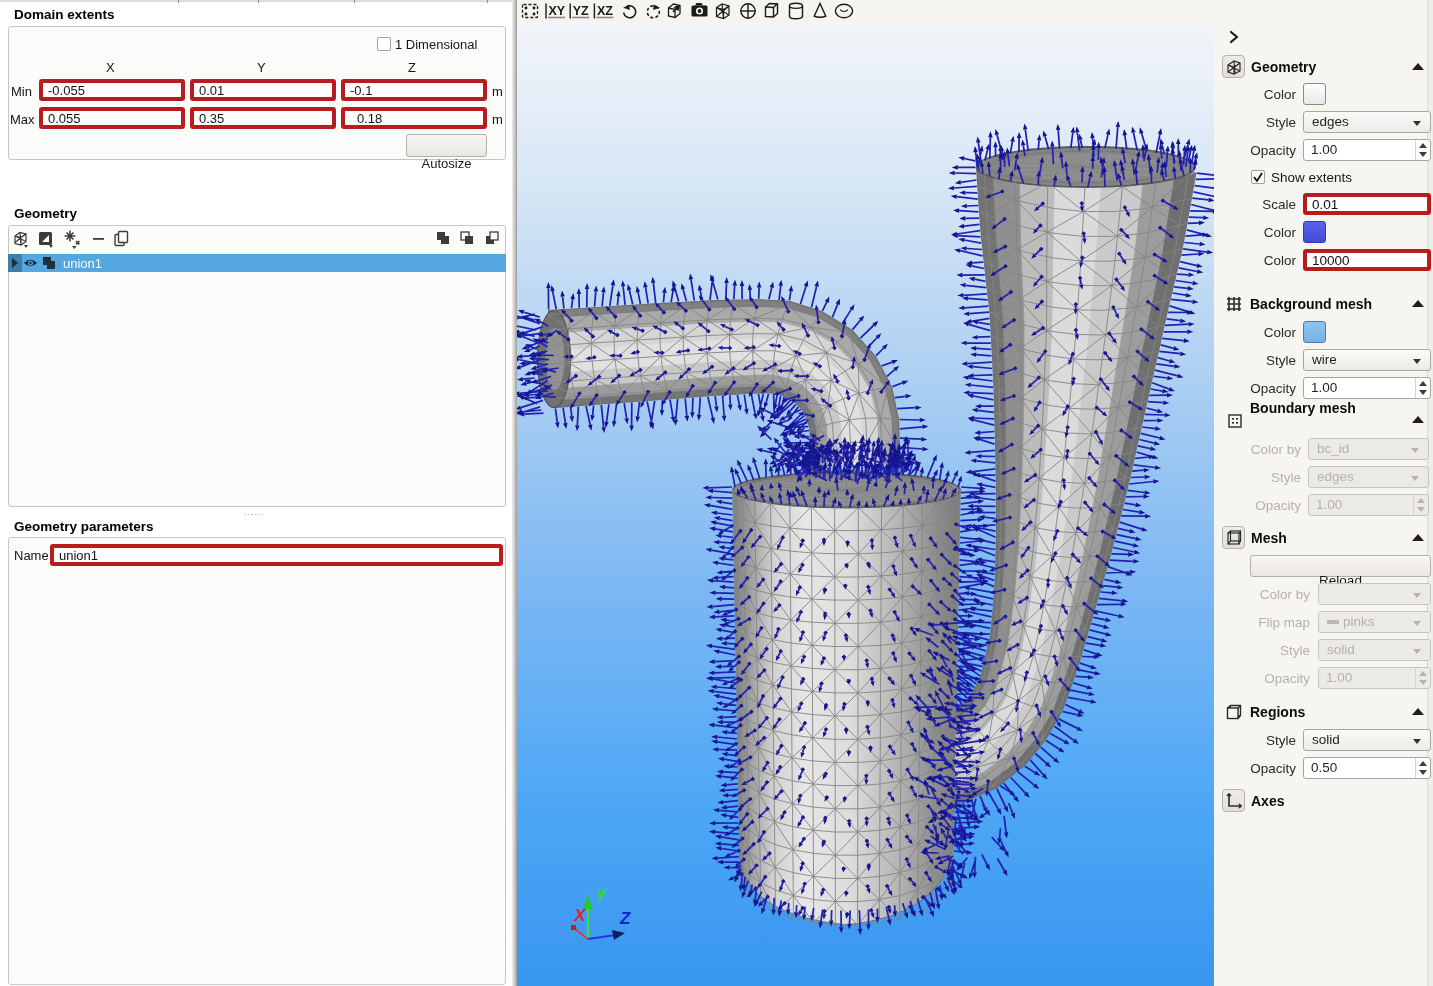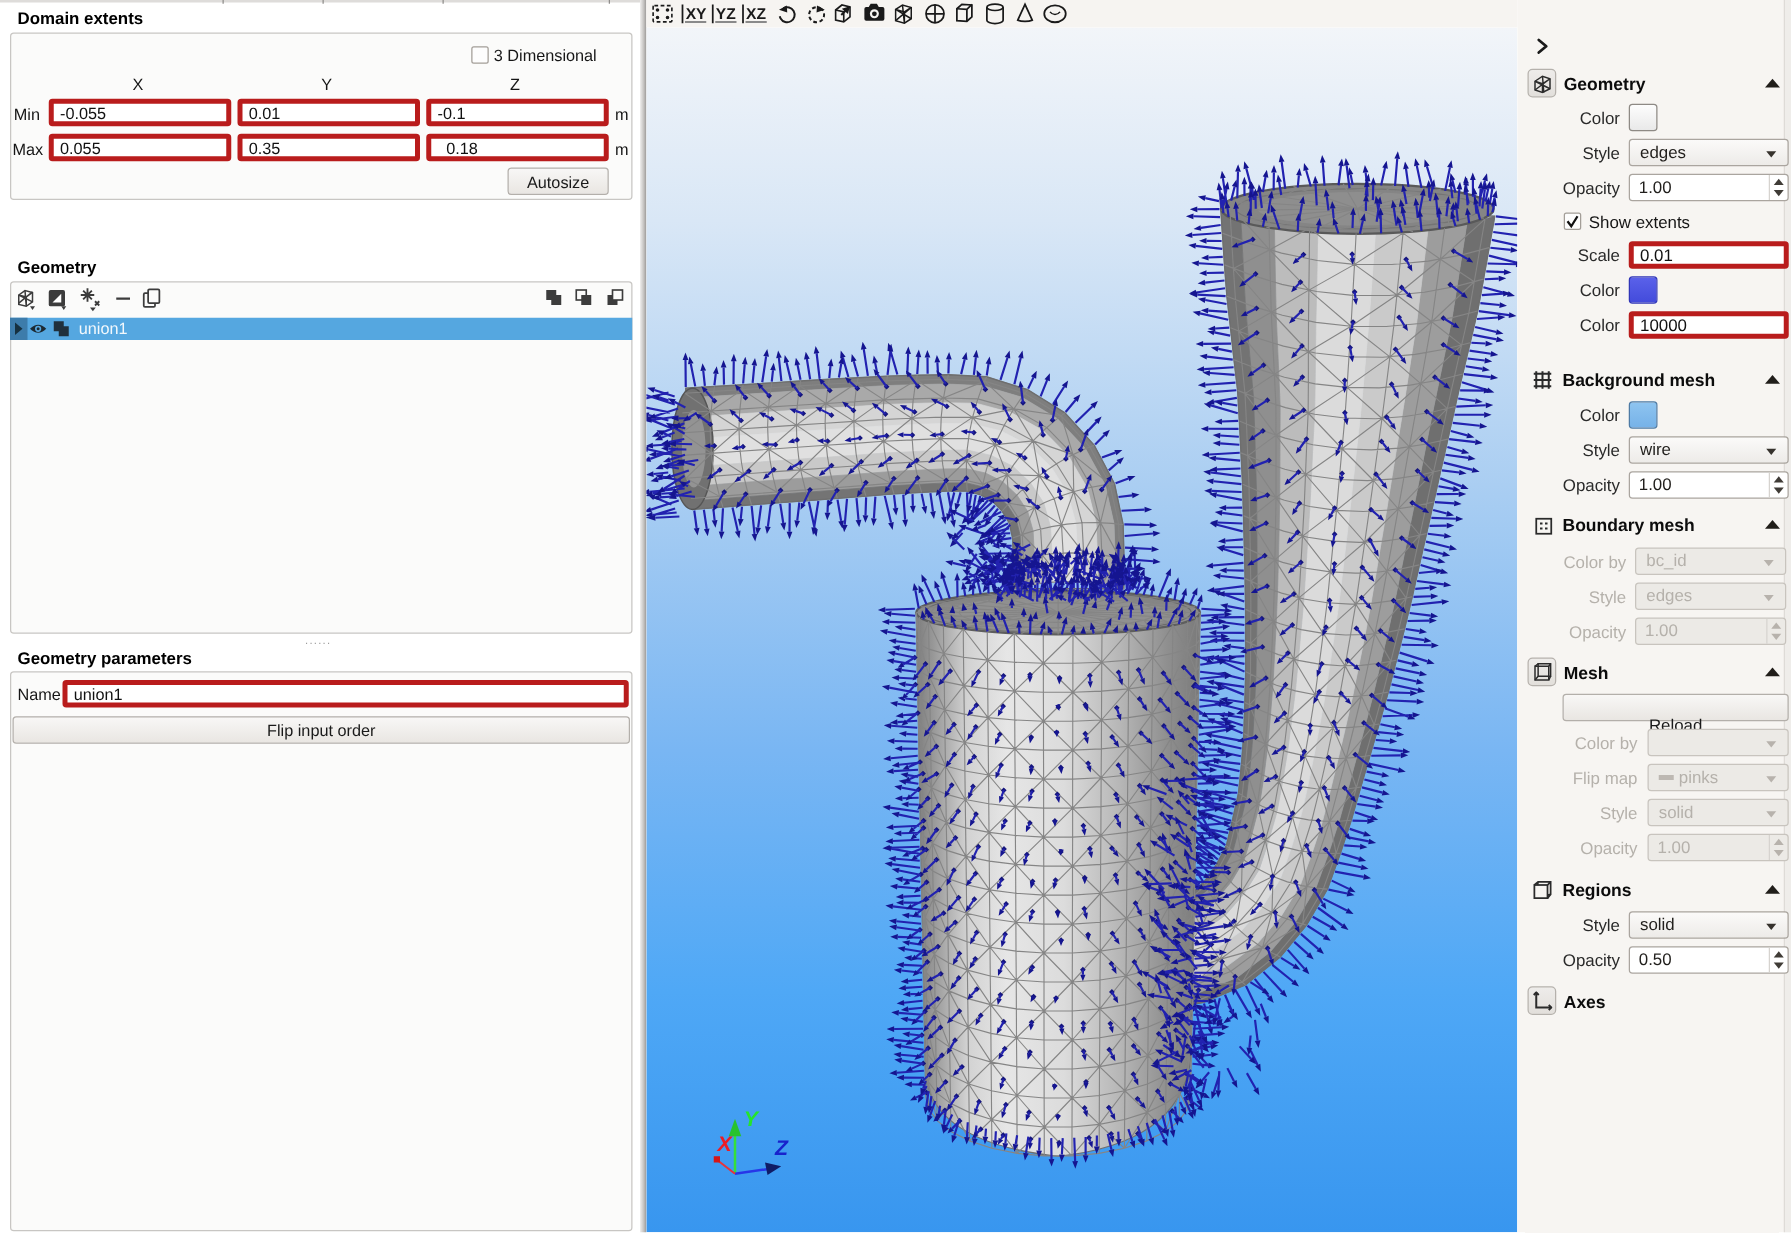--- a/index.html
+++ b/index.html
@@ -38,35 +38,35 @@
 </style></head><body>
 <div id="lp" class="abs">
     <div class="abs" style="left:0;top:0;width:512px;height:2px;background:#dedcda"></div>
     <div class="abs" style="left:178px;top:0;width:1px;height:3px;background:#8f8d8b"></div>
     <div class="abs" style="left:258px;top:0;width:1px;height:3px;background:#8f8d8b"></div>
     <div class="abs" style="left:354px;top:0;width:1px;height:3px;background:#8f8d8b"></div>
     <div class="abs" style="left:487px;top:0;width:1px;height:3px;background:#8f8d8b"></div>
     <div class="abs h1" style="left:14px;top:7px">Domain extents</div>
     <div class="box" style="left:8px;top:26px;width:498px;height:134px"></div>
     <div class="cb" style="left:377px;top:37px"></div>
-    <div class="lbl" style="left:395px;top:37px">3 Dimensional</div>
+    <div class="lbl" style="left:395px;top:37px">1 Dimensional</div>
     <div class="lbl" style="left:106px;top:60px">X</div>
     <div class="lbl" style="left:257px;top:60px">Y</div>
     <div class="lbl" style="left:408px;top:60px">Z</div>
     <div class="lbl" style="left:11px;top:84px">Min</div>
     <div class="lbl" style="left:10px;top:112px">Max</div>
     <input class="t abs" style="left: 39px; top: 79px; width: 146px;" value="-0.055">
     <input class="t abs" style="left: 190px; top: 79px; width: 146px;" value="0.01">
     <input class="t abs" style="left: 341px; top: 79px; width: 146px;" value="-0.1">
     <input class="t abs" style="left: 39px; top: 107px; width: 146px;" value="0.055">
     <input class="t abs" style="left: 190px; top: 107px; width: 146px;" value="0.35">
     <input class="t abs" style="left: 341px; top: 107px; width: 146px; padding-left: 12px;" value="0.18">
     <div class="lbl" style="left:492px;top:84px">m</div>
     <div class="lbl" style="left:492px;top:112px">m</div>
-    <div class="btn" style="left:406px;top:134px;width:81px;height:22px;padding-top:3px">Autosize</div>
+    <div class="btn" style="left:406px;top:134px;width:81px;height:22px;padding-top:21px">Autosize</div>
     <div class="abs h1" style="left:14px;top:206px">Geometry</div>
     <div class="box" style="left:8px;top:225px;width:498px;height:282px"></div>
     <svg class="abs" style="left:8px;top:228px" width="498px" height="22" viewBox="0 0 498 22">
       <g stroke="#3c3c3c" stroke-width="1.2" fill="none">
         <path d="M7 8l5-3.5l6 1.5l0 7.5l-5 3.5l-6-1.5z"></path>
         <path d="M7 8l6 1.5l5-3.5M13 9.5l0 7.5M7 8l11 5.5M12 4.5l1 12.5M7 14.5l11-9"></path>
       </g>
       <path d="M16 17l4 0l-2 3z" fill="#3c3c3c"></path>
       <rect x="31" y="4" width="13" height="13" rx="1.5" fill="#3c3c3c"></rect>
       <path d="M34 14l7-7l0 7z" fill="#fff"></path>
@@ -95,21 +95,20 @@
       <circle cx="22.5" cy="9" r="2.5" fill="#55a7e0"></circle>
       <circle cx="22.5" cy="9" r="1.2" fill="#1d2a33"></circle>
       <path d="M35 3h8v4h4v8h-8v-4h-4z" fill="#20303c"></path>
       <text x="55" y="13.5" font-size="13px" fill="#f2f8fc" font-family="Liberation Sans,sans-serif">union1</text>
     </svg>
     <div class="abs" style="left:244px;top:511px;width:26px;height:3px;color:#9a9a9a;font-size:9px;letter-spacing:1px;line-height:3px">......</div>
     <div class="abs h1" style="left:14px;top:519px">Geometry parameters</div>
     <div class="box" style="left:8px;top:537px;width:498px;height:448px"></div>
     <div class="lbl" style="left:14px;top:548px">Name</div>
     <input class="t abs" style="left: 50px; top: 544px; width: 453px;" value="union1">
-    <div class="btn" style="left:10px;top:573px;width:494px;height:22px;padding-top:3px">Flip input order</div>
   </div>
 <div id="split" class="abs"></div>
 <div id="vtb" class="abs"></div>
 <svg class="abs" style="left:517px;top:0" width="697" height="22" viewBox="0 0 697 22">
     <g fill="none" stroke="#1a1a1a" stroke-width="1.3">
       <rect x="5.5" y="4.5" width="15" height="13" rx="1" stroke-dasharray="3 2"></rect>
       <circle cx="9" cy="8" r="0.8" fill="#1a1a1a"></circle>
       <circle cx="17" cy="8" r="0.8" fill="#1a1a1a"></circle>
       <circle cx="9" cy="14" r="0.8" fill="#1a1a1a"></circle>
       <circle cx="17" cy="14" r="0.8" fill="#1a1a1a"></circle>
@@ -304,21 +303,21 @@
     <div class="spin" style="left:89px;top:377px;width:128px">1.00<i></i></div>
     <svg class="abs" style="left:13px;top:413px" width="16" height="16" viewBox="0 0 16 16">
       <rect x="2" y="2" width="12" height="12" fill="none" stroke="#2b2b2b" stroke-width="1.4"></rect>
       <g fill="#2b2b2b">
         <rect x="5" y="5" width="2" height="1.6"></rect>
         <rect x="9" y="5" width="2" height="1.6"></rect>
         <rect x="5" y="9" width="2" height="1.6"></rect>
         <rect x="9" y="9" width="2" height="1.6"></rect>
       </g>
     </svg>
-    <div class="sect" style="left:36px;top:412px">Boundary mesh</div>
+    <div class="sect" style="left:36px;top:400px">Boundary mesh</div>
     <div class="coll" style="left:198px;top:416px"></div>
     <div class="rlbl dis" style="left:31px;top:442px;width:56px">Color by</div>
     <div class="combo dis" style="left:94px;top:438px;width:121px">bc_id</div>
     <div class="rlbl dis" style="left:31px;top:470px;width:56px">Style</div>
     <div class="combo dis" style="left:94px;top:466px;width:121px">edges</div>
     <div class="rlbl dis" style="left:31px;top:498px;width:56px">Opacity</div>
     <div class="spin dis" style="left:94px;top:494px;width:121px">1.00<i></i></div>
     <div class="iconbtn" style="left:8px;top:526px"></div>
     <svg class="abs" style="left:12px;top:530px" width="16" height="16" viewBox="0 0 16 16">
       <g fill="none" stroke="#2b2b2b" stroke-width="1.2">

